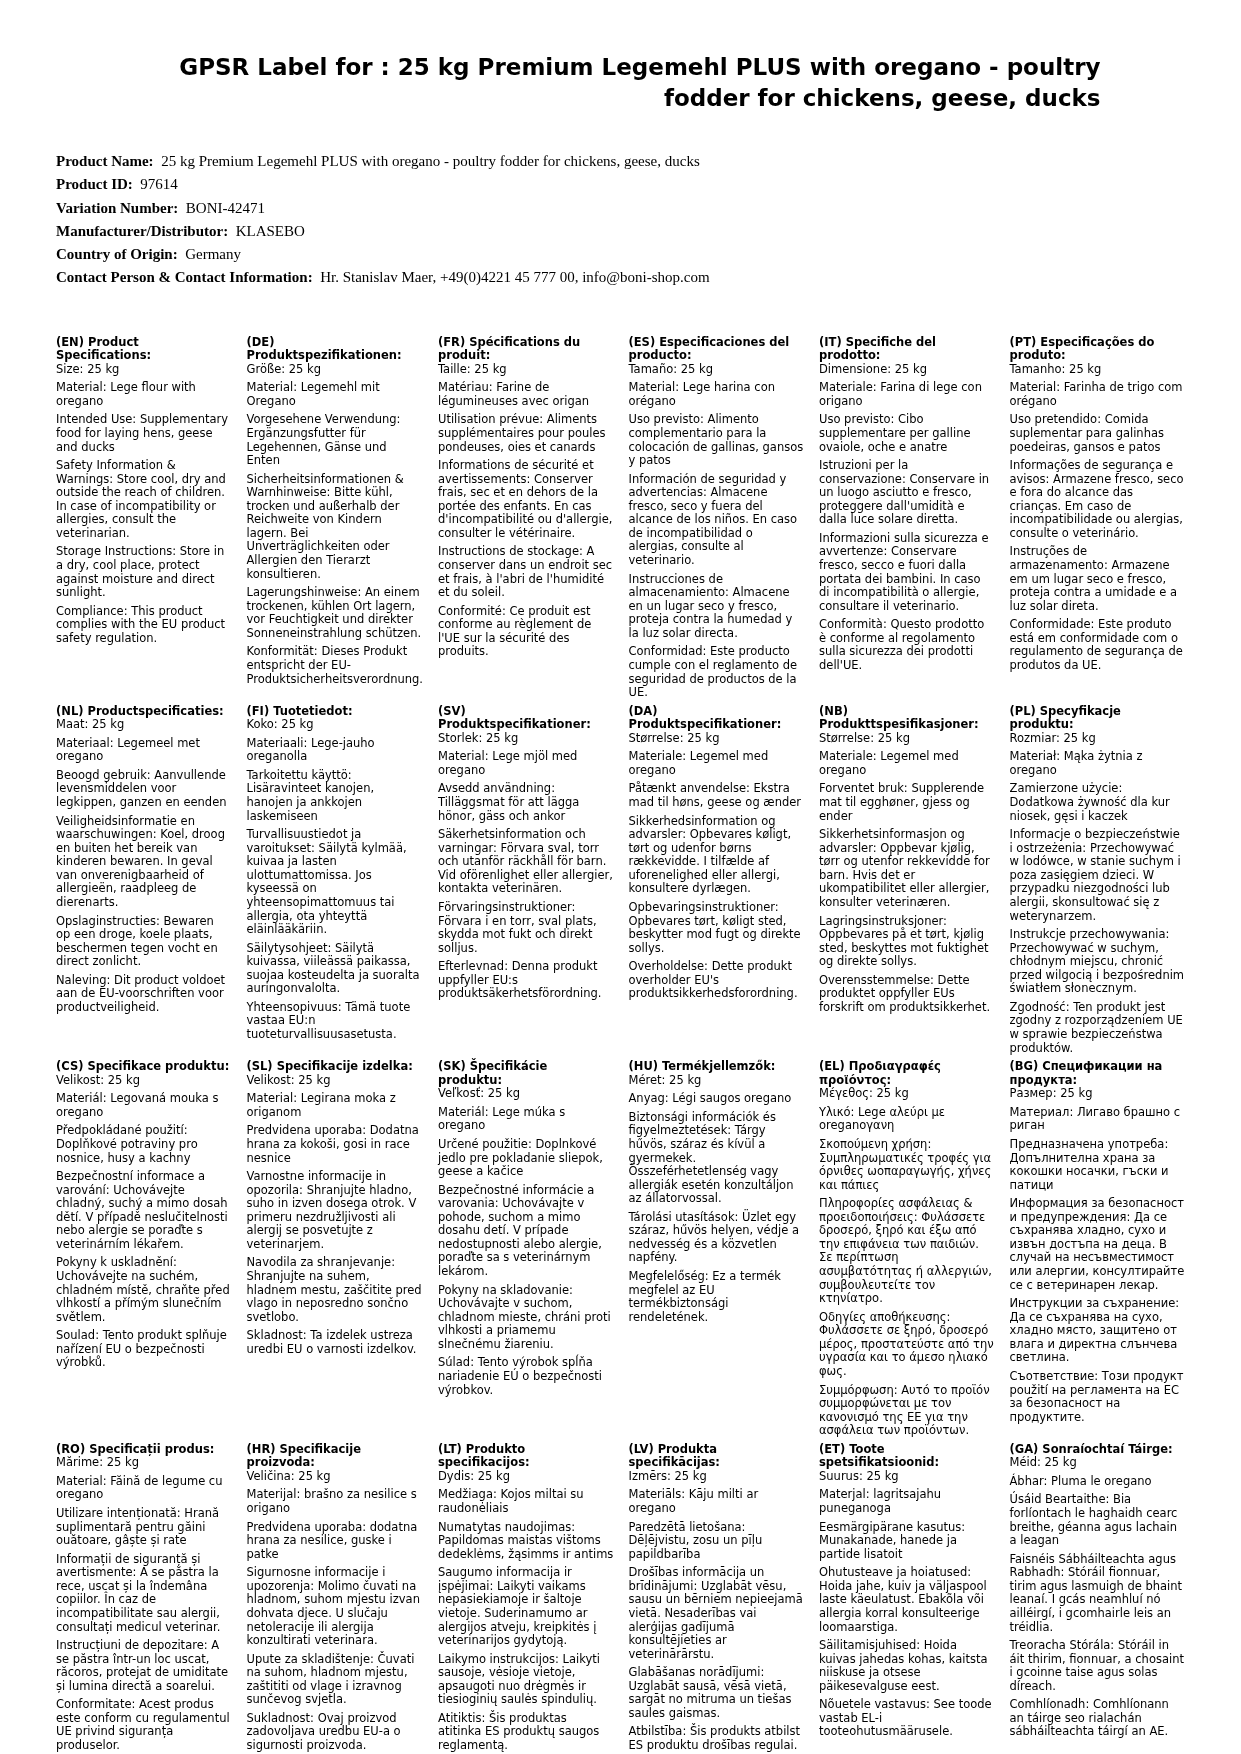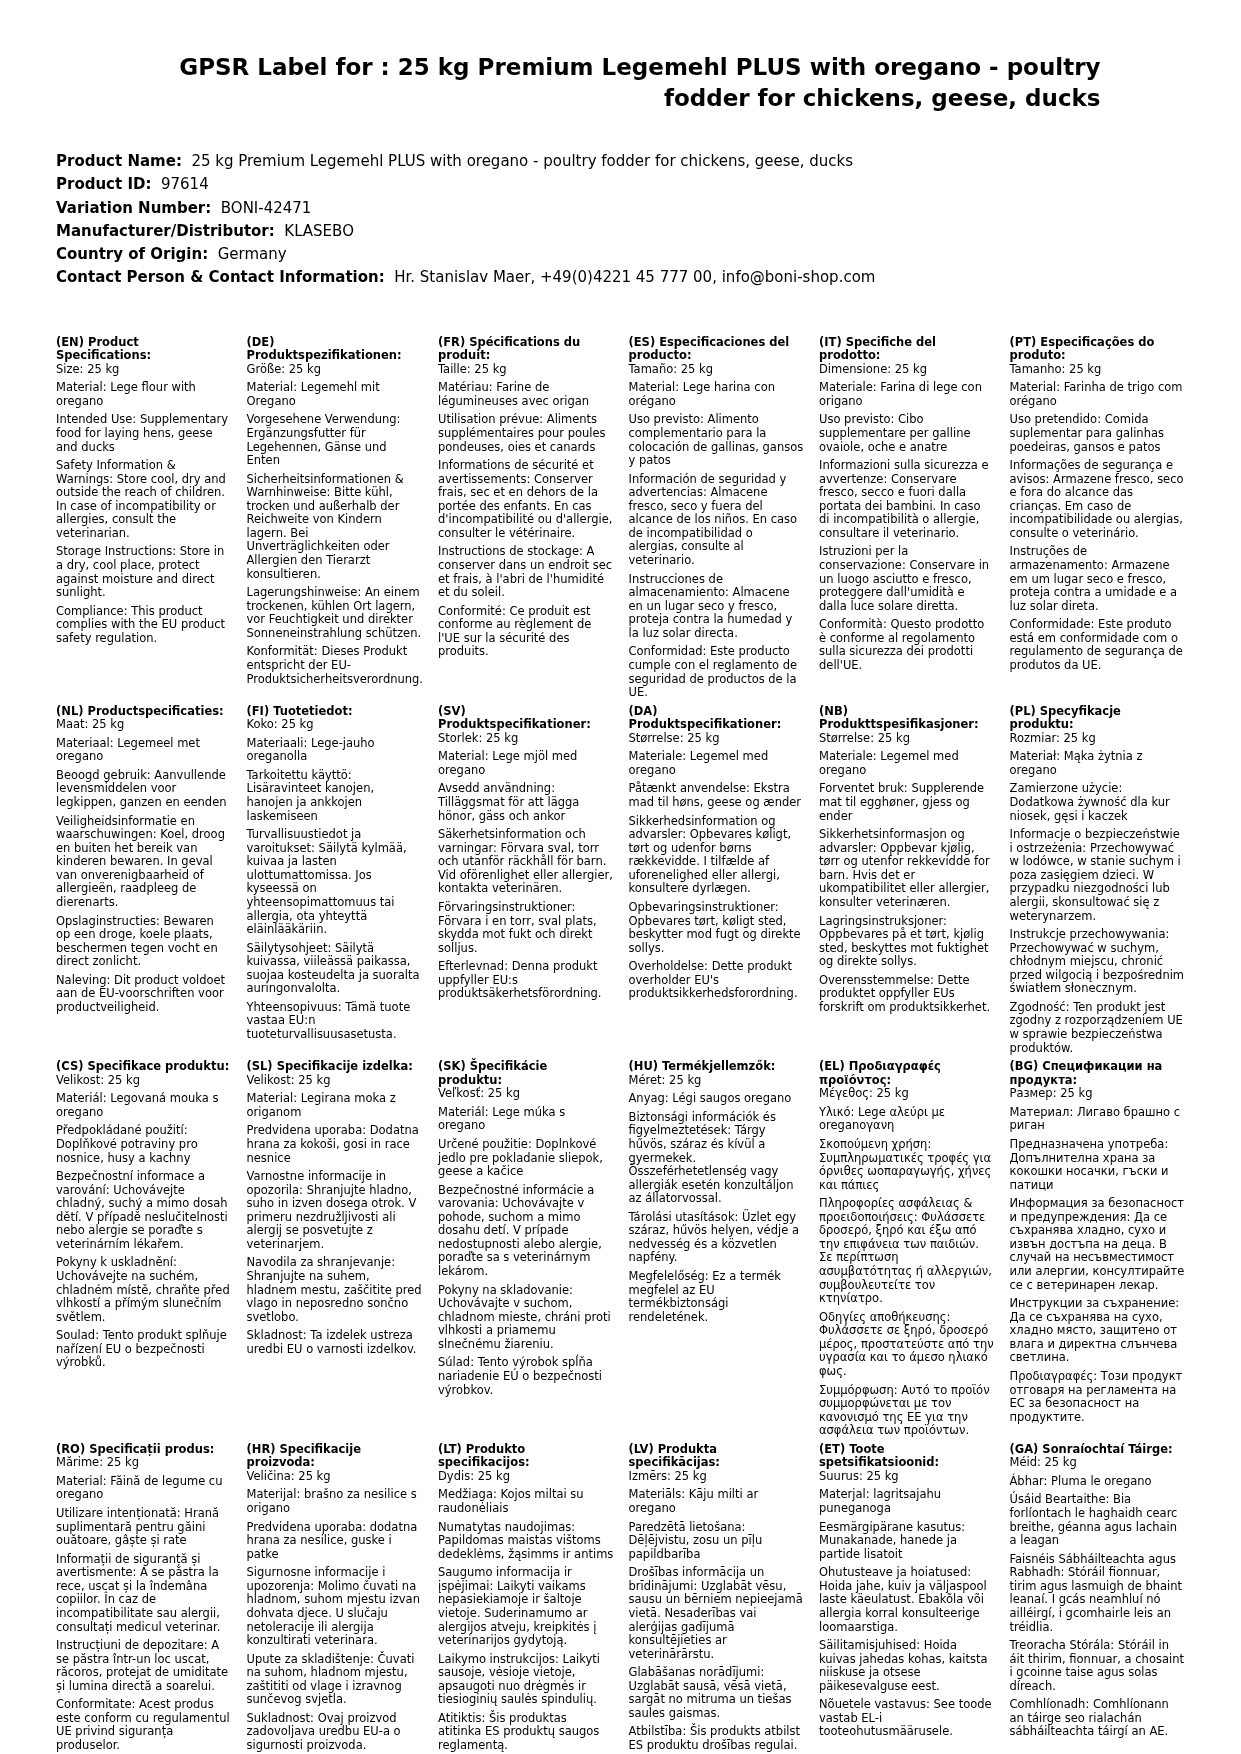--- a/index.html
+++ b/index.html
@@ -6,21 +6,21 @@
   body {
     width:1241px; min-height:1754px;
     color:#000;
     font-family:"DejaVu Sans","Liberation Sans",sans-serif;
     position:relative;
   }
   .title {
     margin:52px auto 0; max-width:960px;
     text-align:right; font-size:23px; font-weight:bold; line-height:1.35;
   }
-  .pinfo { margin:36px 56px 0; font-size:15px; line-height:1.55; }
+  .pinfo { margin:36px 56px 0; font-size:15px; line-height:1.55;font-family:Liberation Serif, serif; }
   .pinfo-row { white-space:normal; }
   .f-label { font-weight:bold; }
   .f-value { font-weight:normal; }
   .grid {
     display:grid;
     grid-template-columns:repeat(6,1fr);
     grid-template-rows:minmax(313px,auto) minmax(308px,auto) minmax(327px,auto) auto;
     column-gap:15px;
     margin:46px 56px 0;
   }
@@ -77,22 +77,22 @@
       <p>Uso previsto: Alimento complementario para la colocación de gallinas, gansos y patos</p>
       <p>Información de seguridad y advertencias: Almacene fresco, seco y fuera del alcance de los niños. En caso de incompatibilidad o alergias, consulte al veterinario.</p>
       <p>Instrucciones de almacenamiento: Almacene en un lugar seco y fresco, proteja contra la humedad y la luz solar directa.</p>
       <p>Conformidad: Este producto cumple con el reglamento de seguridad de productos de la UE.</p>
     </div>
     <div class="blk">
       <div class="hd">(IT) Specifiche del prodotto:</div>
       <p>Dimensione: 25 kg</p>
       <p>Materiale: Farina di lege con origano</p>
       <p>Uso previsto: Cibo supplementare per galline ovaiole, oche e anatre</p>
+      <p>Istruzioni per la conservazione: Conservare in un luogo asciutto e fresco, proteggere dall'umidità e dalla luce solare diretta.</p>
       <p>Informazioni sulla sicurezza e avvertenze: Conservare fresco, secco e fuori dalla portata dei bambini. In caso di incompatibilità o allergie, consultare il veterinario.</p>
-      <p>Istruzioni per la conservazione: Conservare in un luogo asciutto e fresco, proteggere dall'umidità e dalla luce solare diretta.</p>
       <p>Conformità: Questo prodotto è conforme al regolamento sulla sicurezza dei prodotti dell'UE.</p>
     </div>
     <div class="blk">
       <div class="hd">(PT) Especificações do produto:</div>
       <p>Tamanho: 25 kg</p>
       <p>Material: Farinha de trigo com orégano</p>
       <p>Uso pretendido: Comida suplementar para galinhas poedeiras, gansos e patos</p>
       <p>Informações de segurança e avisos: Armazene fresco, seco e fora do alcance das crianças. Em caso de incompatibilidade ou alergias, consulte o veterinário.</p>
       <p>Instruções de armazenamento: Armazene em um lugar seco e fresco, proteja contra a umidade e a luz solar direta.</p>
       <p>Conformidade: Este produto está em conformidade com o regulamento de segurança de produtos da UE.</p>
@@ -195,21 +195,21 @@
       <p>Οδηγίες αποθήκευσης: Φυλάσσετε σε ξηρό, δροσερό μέρος, προστατεύστε από την υγρασία και το άμεσο ηλιακό φως.</p>
       <p>Συμμόρφωση: Αυτό το προϊόν συμμορφώνεται με τον κανονισμό της ΕΕ για την ασφάλεια των προϊόντων.</p>
     </div>
     <div class="blk">
       <div class="hd">(BG) Спецификации на продукта:</div>
       <p>Размер: 25 kg</p>
       <p>Материал: Лигаво брашно с риган</p>
       <p>Предназначена употреба: Допълнителна храна за кокошки носачки, гъски и патици</p>
       <p>Информация за безопасност и предупреждения: Да се съхранява хладно, сухо и извън достъпа на деца. В случай на несъвместимост или алергии, консултирайте се с ветеринарен лекар.</p>
       <p>Инструкции за съхранение: Да се съхранява на сухо, хладно място, защитено от влага и директна слънчева светлина.</p>
-      <p>Προδιαγραφές: Този продукт отговаря на регламента на ЕС за безопасност на продуктите.</p>
+      <p>Съответствие: Този продукт použití на регламента на ЕС за безопасност на продуктите.</p>
     </div>
     <div class="blk">
       <div class="hd">(RO) Specificații produs:</div>
       <p>Mărime: 25 kg</p>
       <p>Material: Făină de legume cu oregano</p>
       <p>Utilizare intenționată: Hrană suplimentară pentru găini ouătoare, gâște și rate</p>
       <p>Informații de siguranță și avertismente: A se păstra la rece, uscat și la îndemâna copiilor. În caz de incompatibilitate sau alergii, consultați medicul veterinar.</p>
       <p>Instrucțiuni de depozitare: A se păstra într-un loc uscat, răcoros, protejat de umiditate și lumina directă a soarelui.</p>
       <p>Conformitate: Acest produs este conform cu regulamentul UE privind siguranța produselor.</p>
     </div>

